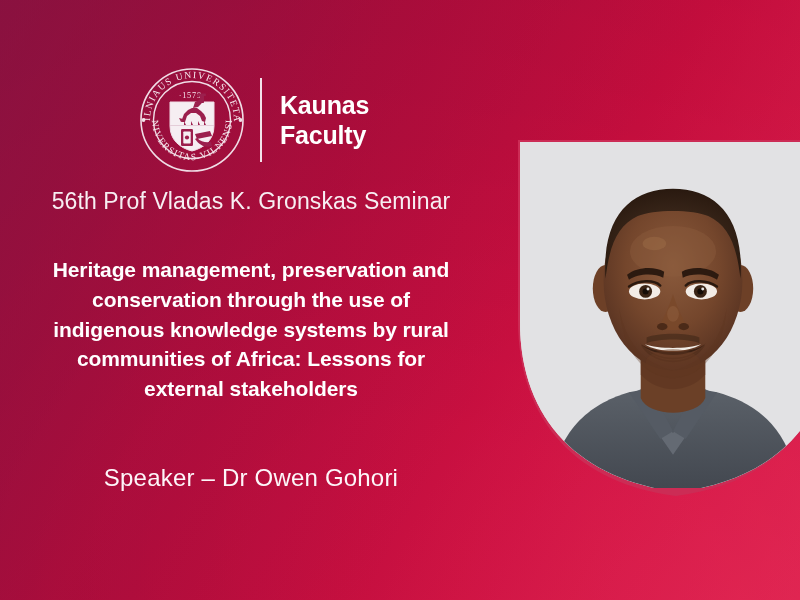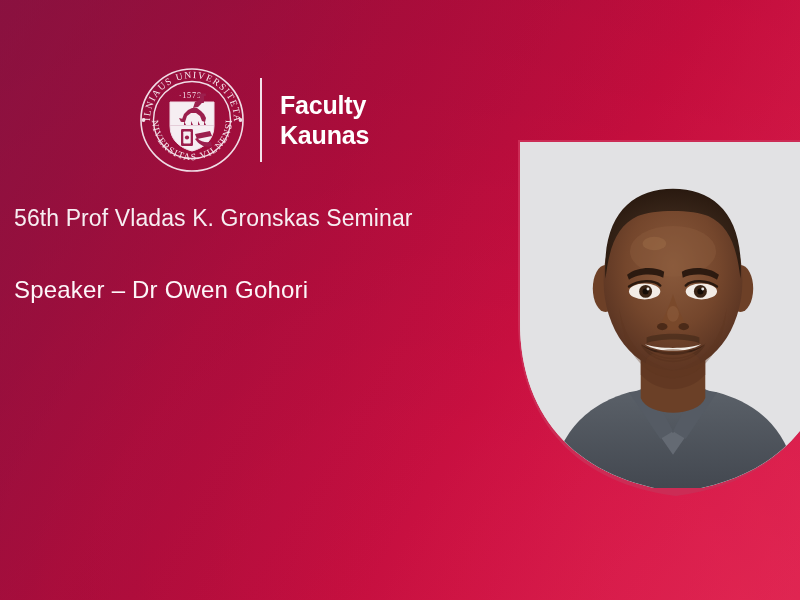--- a/index.html
+++ b/index.html
@@ -60,22 +60,23 @@
     font-weight: bold;
     line-height: 1.22;
     letter-spacing: -0.2px;
     white-space: nowrap;
   }
 
   
   .content {
     position: absolute;
     left: 0;
-    top: 204px;
+    top: 187px;
     width: 502px;
+    text-align: center;
     z-index: 4;
     padding: 0 14px;
     box-sizing: border-box;
   }
   .seminar-label {
     color: #f7eef2;
     font-size: 23px;
     font-weight: 300;
     letter-spacing: 0.1px;
     line-height: 1.3;
@@ -83,21 +84,21 @@
   .talk-title {
     margin-top: 38px;
     color: #ffffff;
     font-size: 21px;
     font-weight: bold;
     line-height: 1.42;
     letter-spacing: -0.1px;
     padding: 0 26px;
   }
   .speaker {
-    margin-top: 42px;
+    margin-top: 60px;
     color: #fdf6f9;
     font-size: 24px;
     font-weight: 300;
     letter-spacing: 0.2px;
   }
   .datetime {
     margin-top: 27px;
     color: #ffffff;
     font-size: 25px;
     font-weight: bold;
@@ -185,22 +186,22 @@
         <rect x="47.3" y="67.5" width="7.4" height="12" rx="0.8" fill="#f6eef2"></rect>
         <circle cx="51" cy="73.5" r="2.1"></circle>
         <path d="M 59 70 L 74 67 L 76 72 L 61 75 Z"></path>
         <path d="M 59 75 C 64 82 70 84 76 82 L 75 78 C 70 79 65 78 61 74 Z"></path>
       </g>
     </svg>
 
     <div class="logo-divider"></div>
 
     <div class="logo-wordmark">
+      <div>Kaunas</div>
       <div>Faculty</div>
-      <div>Kaunas</div>
     </div>
   </div>
 
   <div class="portrait-shield">
     <div class="shield-outer"></div>
     <div class="shield-inner">
       <svg class="portrait-photo" viewBox="0 0 330 364" preserveAspectRatio="xMidYMin slice" aria-hidden="true">
         <defs>
           <radialGradient id="skin" cx="50%" cy="42%" r="62%">
             <stop offset="0%" stop-color="#8a5a3c"></stop>
@@ -264,16 +265,17 @@
         <path d="M 133 218 C 150 236 180 236 197 218 C 184 240 146 240 133 218 Z" fill="none" stroke="#4a2a18" stroke-width="1.6" opacity="0.5"></path>
 
         <ellipse cx="165" cy="236" rx="28" ry="14" fill="#6a3d24" opacity="0.4"></ellipse>
         <path d="M 110 180 C 116 212 132 236 165 244 C 198 236 214 212 220 180 C 216 224 196 250 165 252 C 134 250 114 224 110 180 Z" fill="#5e3620" opacity="0.32"></path>
       </svg>
     </div>
   </div>
 
   <div class="content">
     <div class="seminar-label">56th Prof Vladas K. Gronskas Seminar</div>
+    <div class="talk-title">Heritage management, preservation and conservation through the use of indigenous knowledge systems by rural communities of Africa: Lessons for external stakeholders</div>
     <div class="speaker">Speaker – Dr Owen Gohori</div>
   </div>
 
 </div>
 
 </body></html>

